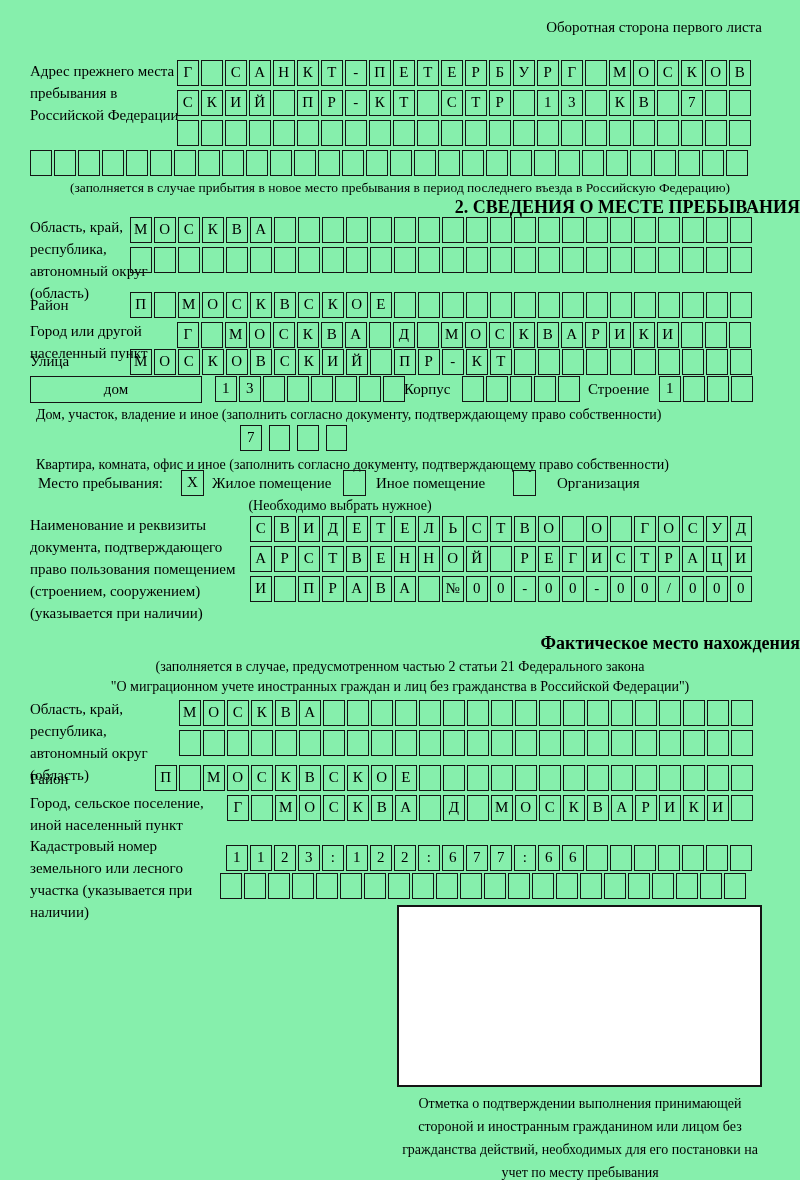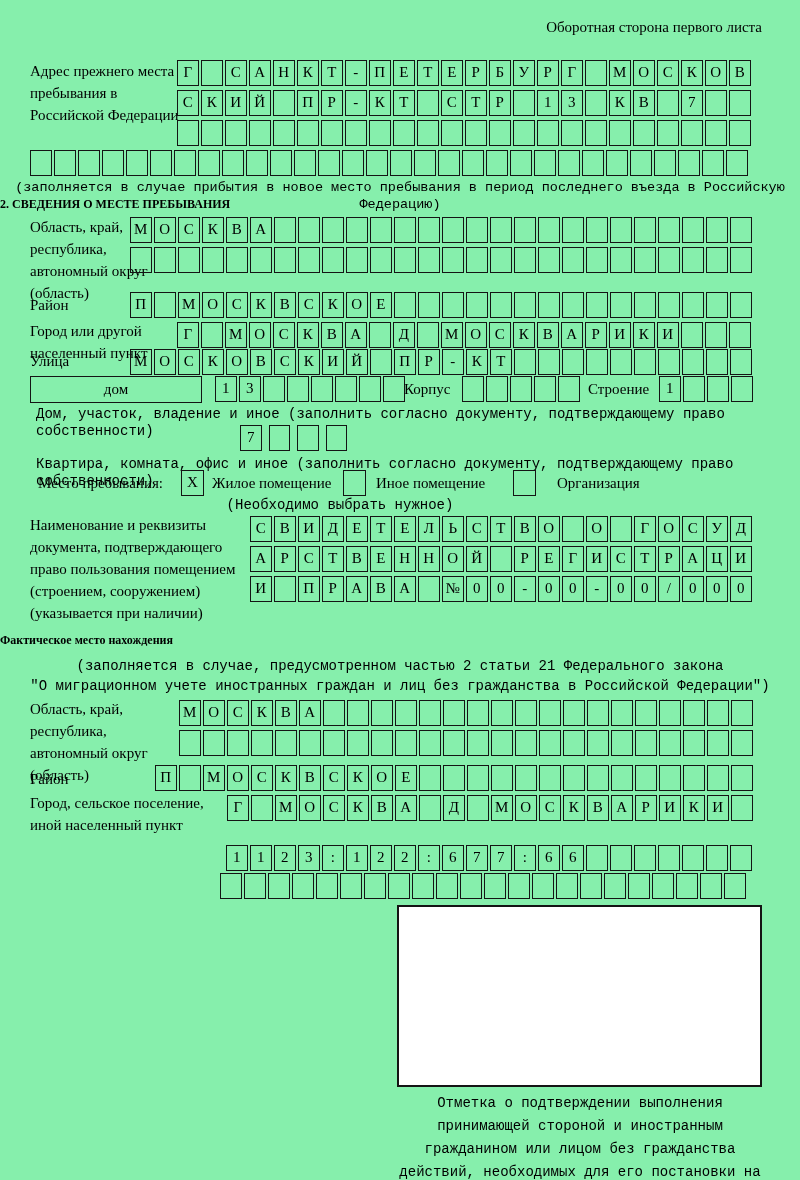--- a/index.html
+++ b/index.html
@@ -3,23 +3,23 @@
 <meta charset="utf-8">
 <style>
   html,body{margin:0;padding:0;background:#fff;}
   #page{position:relative;width:800px;height:1180px;background:#86efac;
         font-family:"Liberation Serif","DejaVu Serif",serif;color:#000;overflow:hidden;}
   .row{position:absolute;white-space:nowrap;height:27px;}
   .cell{display:inline-block;box-sizing:border-box;width:21.5px;height:26px;border:1.7px solid #141414;
         margin-right:2.5px;text-align:center;font-size:15px;line-height:23px;vertical-align:top;}
   .row.spread .cell{margin-right:7px;}
   .lbl{position:absolute;font-size:15px;line-height:22px;}
-  .cap{position:absolute;font-size:13.5px;line-height:17px;font-family:Liberation Mono, monospace;}
+  .cap{position:absolute;font-size:13.5px;line-height:17px;}
   .center{left:0;width:800px;text-align:center;}
-  .title{position:absolute;left:0;width:800px;text-align:left;font-weight:bold;font-size:12px;}
+  .title{position:absolute;left:0;width:800px;text-align:right;font-weight:bold;font-size:18px;}
   .widebox{position:absolute;box-sizing:border-box;border:1.8px solid #141414;height:27px;
            text-align:center;font-size:15px;line-height:24px;}
   .chk{position:absolute;box-sizing:border-box;width:23px;height:26px;border:1.7px solid #141414;
        text-align:center;font-size:15px;line-height:23px;}
   .stamp{position:absolute;border:2px solid #141414;background:#fff;}
 </style>
 </head>
 <body>
 
 <div id="page">
@@ -80,19 +80,20 @@
   <div class="lbl" style="left:30px;top:698px;width:150px;">Область, край, республика, автономный округ (область)</div>
   <div class="row" style="left:179px;top:700px;"><span class="cell">М</span><span class="cell">О</span><span class="cell">С</span><span class="cell">К</span><span class="cell">В</span><span class="cell">А</span><span class="cell"></span><span class="cell"></span><span class="cell"></span><span class="cell"></span><span class="cell"></span><span class="cell"></span><span class="cell"></span><span class="cell"></span><span class="cell"></span><span class="cell"></span><span class="cell"></span><span class="cell"></span><span class="cell"></span><span class="cell"></span><span class="cell"></span><span class="cell"></span><span class="cell"></span><span class="cell"></span></div>
   <div class="row" style="left:179px;top:730px;"><span class="cell"></span><span class="cell"></span><span class="cell"></span><span class="cell"></span><span class="cell"></span><span class="cell"></span><span class="cell"></span><span class="cell"></span><span class="cell"></span><span class="cell"></span><span class="cell"></span><span class="cell"></span><span class="cell"></span><span class="cell"></span><span class="cell"></span><span class="cell"></span><span class="cell"></span><span class="cell"></span><span class="cell"></span><span class="cell"></span><span class="cell"></span><span class="cell"></span><span class="cell"></span><span class="cell"></span></div>
 
   <div class="lbl" style="left:30px;top:768px;">Район</div>
   <div class="row" style="left:155px;top:765px;"><span class="cell">П</span><span class="cell"></span><span class="cell">М</span><span class="cell">О</span><span class="cell">С</span><span class="cell">К</span><span class="cell">В</span><span class="cell">С</span><span class="cell">К</span><span class="cell">О</span><span class="cell">Е</span><span class="cell"></span><span class="cell"></span><span class="cell"></span><span class="cell"></span><span class="cell"></span><span class="cell"></span><span class="cell"></span><span class="cell"></span><span class="cell"></span><span class="cell"></span><span class="cell"></span><span class="cell"></span><span class="cell"></span><span class="cell"></span></div>
 
   <div class="lbl" style="left:30px;top:792px;width:200px;">Город, сельское поселение, иной населенный пункт</div>
   <div class="row" style="left:227px;top:795px;"><span class="cell">Г</span><span class="cell"></span><span class="cell">М</span><span class="cell">О</span><span class="cell">С</span><span class="cell">К</span><span class="cell">В</span><span class="cell">А</span><span class="cell"></span><span class="cell">Д</span><span class="cell"></span><span class="cell">М</span><span class="cell">О</span><span class="cell">С</span><span class="cell">К</span><span class="cell">В</span><span class="cell">А</span><span class="cell">Р</span><span class="cell">И</span><span class="cell">К</span><span class="cell">И</span><span class="cell"></span></div>
 
+  <div class="lbl" style="left:30px;top:835px;width:178px;">Кадастровый номер земельного или лесного участка (указывается при наличии)</div>
   <div class="row" style="left:226px;top:845px;"><span class="cell">1</span><span class="cell">1</span><span class="cell">2</span><span class="cell">3</span><span class="cell">:</span><span class="cell">1</span><span class="cell">2</span><span class="cell">2</span><span class="cell">:</span><span class="cell">6</span><span class="cell">7</span><span class="cell">7</span><span class="cell">:</span><span class="cell">6</span><span class="cell">6</span><span class="cell"></span><span class="cell"></span><span class="cell"></span><span class="cell"></span><span class="cell"></span><span class="cell"></span><span class="cell"></span></div>
   <div class="row" style="left:220px;top:873px;"><span class="cell"></span><span class="cell"></span><span class="cell"></span><span class="cell"></span><span class="cell"></span><span class="cell"></span><span class="cell"></span><span class="cell"></span><span class="cell"></span><span class="cell"></span><span class="cell"></span><span class="cell"></span><span class="cell"></span><span class="cell"></span><span class="cell"></span><span class="cell"></span><span class="cell"></span><span class="cell"></span><span class="cell"></span><span class="cell"></span><span class="cell"></span><span class="cell"></span></div>
 
   <div class="stamp" style="left:397px;top:905px;width:361px;height:178px;"></div>
   <div class="cap" style="left:392px;top:1092px;width:376px;text-align:center;font-size:14px;line-height:23px;">Отметка о подтверждении выполнения принимающей стороной и иностранным гражданином или лицом без гражданства действий, необходимых для его постановки на учет по месту пребывания</div>
 
 </div>
 
 </body></html>

